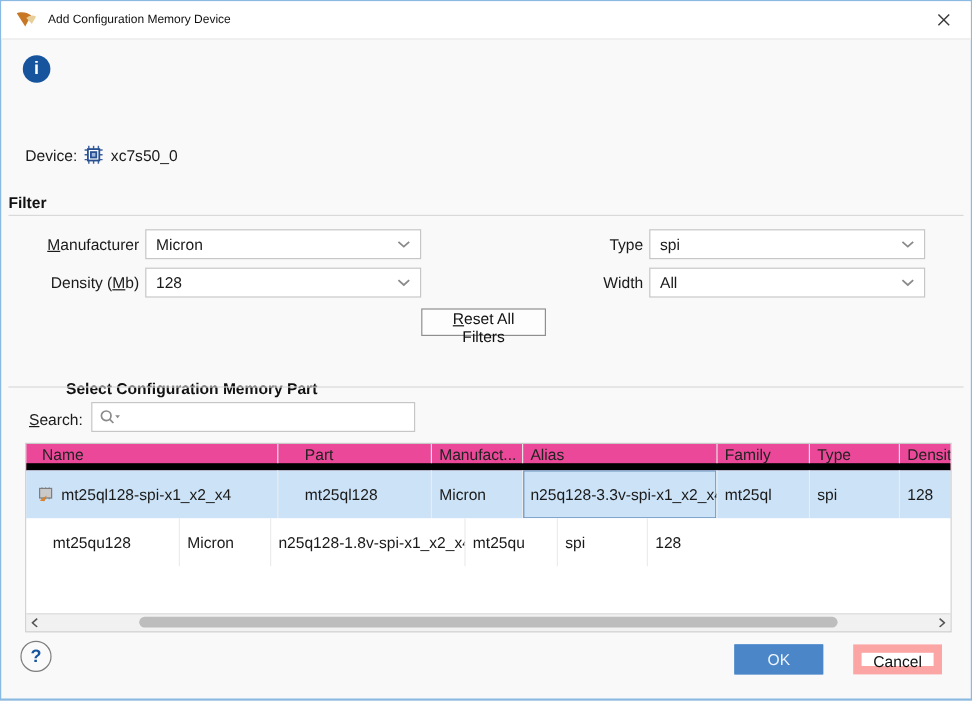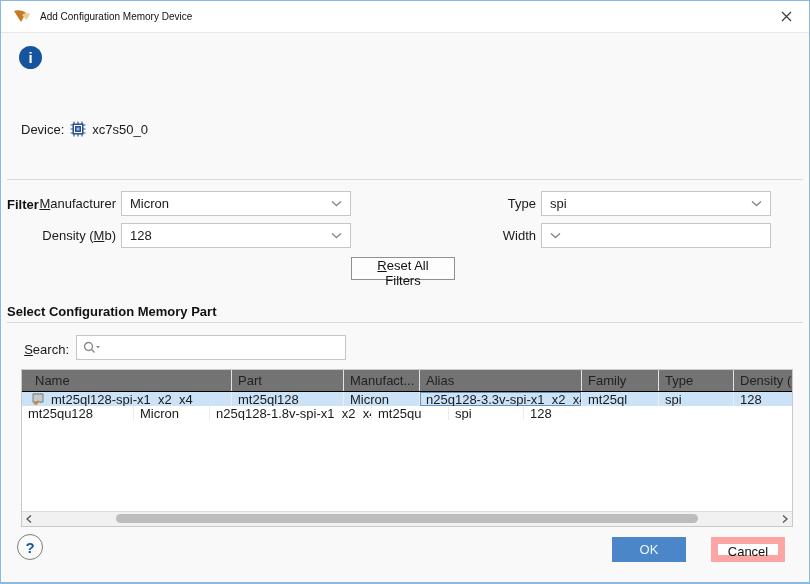--- a/index.html
+++ b/index.html
@@ -67,37 +67,37 @@
   .search-box input {
     border:none; outline:none; flex:1; font-size:13px;
     font-family:"Liberation Sans", sans-serif; background:transparent;
   }
 
   
   .table-wrap {
     position:absolute; left:20px; top:368px; width:772px; height:158px;
     border:1px solid #c9c9c9; background:#fff; display:flex; flex-direction:column;
   }
-  .t-header { display:flex; height:22px; background:#737373; border-bottom:1px solid #000000; flex:0 0 auto; }
+  .t-header { display:flex; height:22px; background:#ec4899; border-bottom:6px solid #000000; flex:0 0 auto; }
   .t-hcell {
     display:flex; align-items:center; padding-left:6px; color:#222;
     border-right:1px solid #e3e3e3; overflow:hidden; white-space:nowrap;
   }
   .t-hcell:first-child { padding-left:13px; }
   .t-hcell:last-child { border-right:none; }
-  .t-row { display:flex; height:14px; flex:0 0 auto; background:#fff; }
+  .t-row { display:flex; height:40px; flex:0 0 auto; background:#fff; }
   .t-row.selected { background:#cbe2f7; }
   .t-cell {
     display:flex; align-items:center; padding-left:6px;
     border-right:1px solid #ececec; overflow:hidden; white-space:nowrap;
   }
   .t-cell:last-child { border-right:none; }
   .t-cell.name-cell { gap:6px; padding-left:9px; }
   .t-cell.focus-cell { box-shadow:inset 0 0 0 1px #6a94c0; }
-  .c0 { width:210px; } .c1 { width:112px; } .c2 { width:76px; }
+  .c0 { width:210px; } .c1 { width:112px;margin-left:16px; } .c2 { width:76px; }
   .c3 { width:162px;text-align:center; } .c4 { width:77px; } .c5 { width:75px; } .c6 { width:58px; flex:1; }
   .t-empty { flex:1; background:#fff; }
 
   
   .hscroll {
     flex:0 0 15px; border-top:1px solid #dcdcdc; background:#f1f1f1;
     position:relative; display:flex; align-items:center;
   }
   .hs-arrow {
     width:14px; height:100%; display:flex; align-items:center; justify-content:center;
@@ -166,21 +166,21 @@
           <path d="M13 4 L15.5 4 M13 8 L15.5 8 M13 12 L15.5 12"></path>
         </g>
         <rect x="2.5" y="2.5" width="11" height="11" fill="#274f92"></rect>
         <rect x="4.5" y="4.5" width="7" height="7" fill="none" stroke="#ffffff" stroke-width="1"></rect>
         <rect x="6.5" y="6.5" width="3" height="3" fill="#9fb7de"></rect>
       </svg>
     </span>
     <span>xc7s50_0</span>
   </div>
 
-  <div class="section-title" style="top:160px;margin-top:36px;">Filter</div>
+  <div class="section-title" style="top:160px;">Filter</div>
   <div class="section-rule" style="top:178px;"></div>
 
   <label class="fld-label" style="left:0; top:195px;"><span></span><span class="mn">M</span><span>anufacturer</span></label>
   <div class="select-box" style="left:120px; top:190px;">
     <span class="sel-value">Micron</span>
     <span>
       <svg width="11" height="7" viewBox="0 0 11 7">
           <path d="M1 1.5 L5.5 5.5 L10 1.5" stroke="#8a8a8a" stroke-width="1.5" fill="none"></path>
         </svg>
     </span>
@@ -201,30 +201,31 @@
     <span class="sel-value">spi</span>
     <span>
       <svg width="11" height="7" viewBox="0 0 11 7">
           <path d="M1 1.5 L5.5 5.5 L10 1.5" stroke="#8a8a8a" stroke-width="1.5" fill="none"></path>
         </svg>
     </span>
   </div>
 
   <label class="fld-label" style="left:420px; top:227px;">Width</label>
   <div class="select-box" style="left:540px; top:222px;">
+    <span class="sel-value">All</span>
     <span>
       <svg width="11" height="7" viewBox="0 0 11 7">
           <path d="M1 1.5 L5.5 5.5 L10 1.5" stroke="#8a8a8a" stroke-width="1.5" fill="none"></path>
         </svg>
     </span>
   </div>
 
   <button class="push-btn reset-btn"><span class="mn">R</span><span>eset All Filters</span></button>
 
-  <div class="section-title" style="top:303px;">Select Configuration Memory Part</div>
+  <div class="section-title" style="top:315px;margin-left:48px;">Select Configuration Memory Part</div>
   <div class="section-rule" style="top:321px;"></div>
 
   <label class="search-label"><span class="mn">S</span><span>earch:</span></label>
   <div class="search-box">
     <span>
       <svg width="18" height="13" viewBox="0 0 18 13">
         <circle cx="5.5" cy="5.5" r="4" fill="none" stroke="#8a8a8a" stroke-width="1.4"></circle>
         <path d="M8.5 8.5 L11.5 11.5" stroke="#8a8a8a" stroke-width="1.4"></path>
         <path d="M13 5 L17 5 L15 7.5 Z" fill="#8a8a8a"></path>
       </svg>

